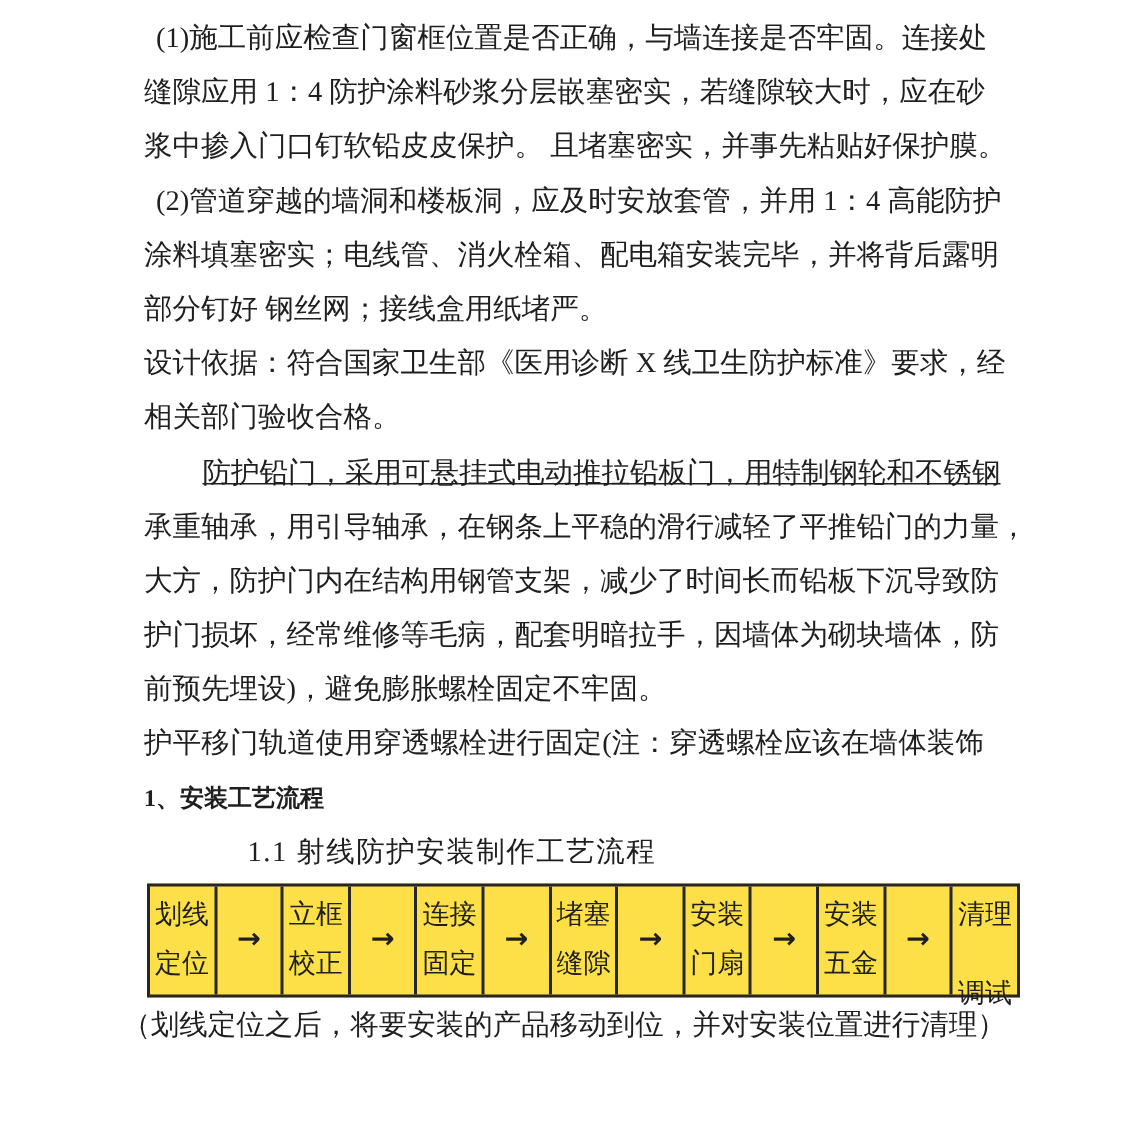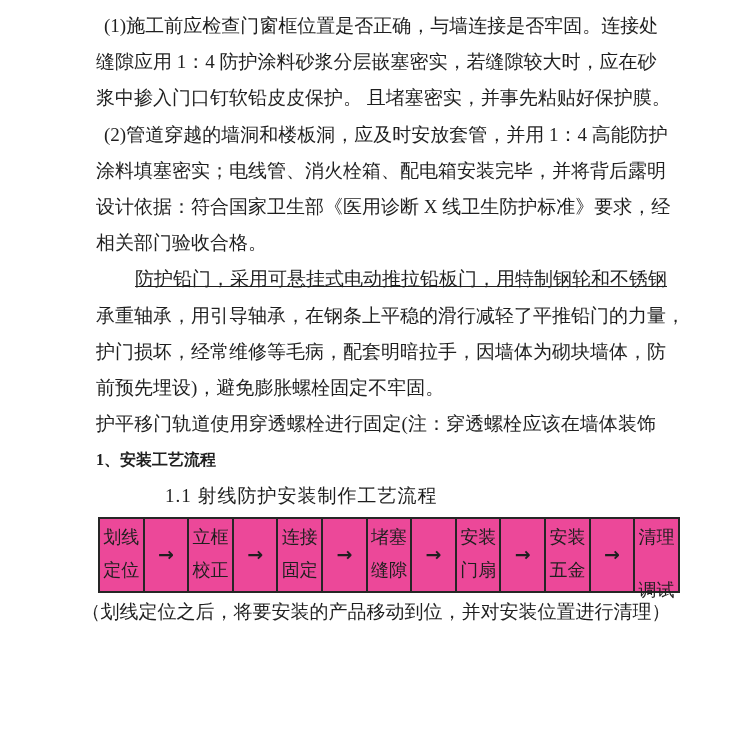--- a/index.html
+++ b/index.html
@@ -43,21 +43,21 @@
     letter-spacing: 1px;
   }
   .flow {
     box-sizing: border-box;
     display: flex;
     width: 582px;
     height: 76px;
     margin-left: 2px;
     margin-top: 2px;
     border: 2px solid #262626;
-    background: #ec4899;
+    background: #fde047;
   }
   .fcell {
     flex: 1 1 0;
     border-right: 2px solid #262626;
     display: flex;
     flex-direction: column;
     align-items: center;
     justify-content: space-between;
     padding: 3px 0 5px 0;
     box-sizing: border-box;
@@ -90,24 +90,26 @@
 <body>
 
 <div class="page">
 
   <div class="body-text">
       <div class="line" style="text-indent: 8px;">(1)施工前应检查门窗框位置是否正确，与墙连接是否牢固。连接处</div>
       <div class="line">缝隙应用 1：4 防护涂料砂浆分层嵌塞密实，若缝隙较大时，应在砂</div>
       <div class="line no-stretch">浆中掺入门口钉软铅皮皮保护。 且堵塞密实，并事先粘贴好保护膜。</div>
       <div class="line" style="text-indent: 8px;">(2)管道穿越的墙洞和楼板洞，应及时安放套管，并用 1：4 高能防护</div>
       <div class="line">涂料填塞密实；电线管、消火栓箱、配电箱安装完毕，并将背后露明</div>
+      <div class="line no-stretch">部分钉好 钢丝网；接线盒用纸堵严。</div>
       <div class="line">设计依据：符合国家卫生部《医用诊断 X 线卫生防护标准》要求，经</div>
       <div class="line no-stretch">相关部门验收合格。</div>
       <div class="line" style="text-indent: 39px; text-decoration: underline;">防护铅门，采用可悬挂式电动推拉铅板门，用特制钢轮和不锈钢</div>
       <div class="line">承重轴承，用引导轴承，在钢条上平稳的滑行减轻了平推铅门的力量，</div>
+      <div class="line">大方，防护门内在结构用钢管支架，减少了时间长而铅板下沉导致防</div>
       <div class="line">护门损坏，经常维修等毛病，配套明暗拉手，因墙体为砌块墙体，防</div>
       <div class="line no-stretch">前预先埋设)，避免膨胀螺栓固定不牢固。</div>
       <div class="line">护平移门轨道使用穿透螺栓进行固定(注：穿透螺栓应该在墙体装饰</div>
     </div>
 
   <div class="line heading">1、安装工艺流程</div>
 
   <div class="line subheading">1.1 射线防护安装制作工艺流程</div>
 
   <div class="flow">

